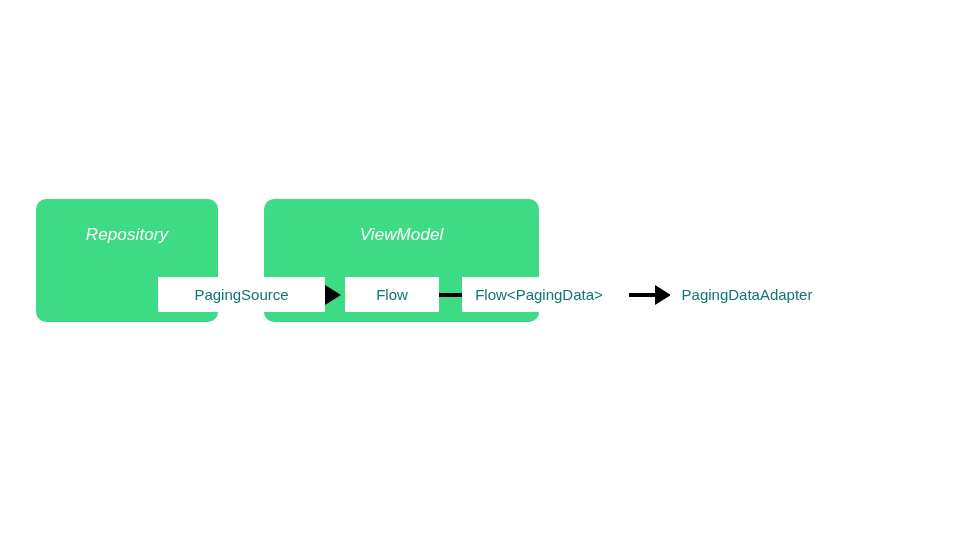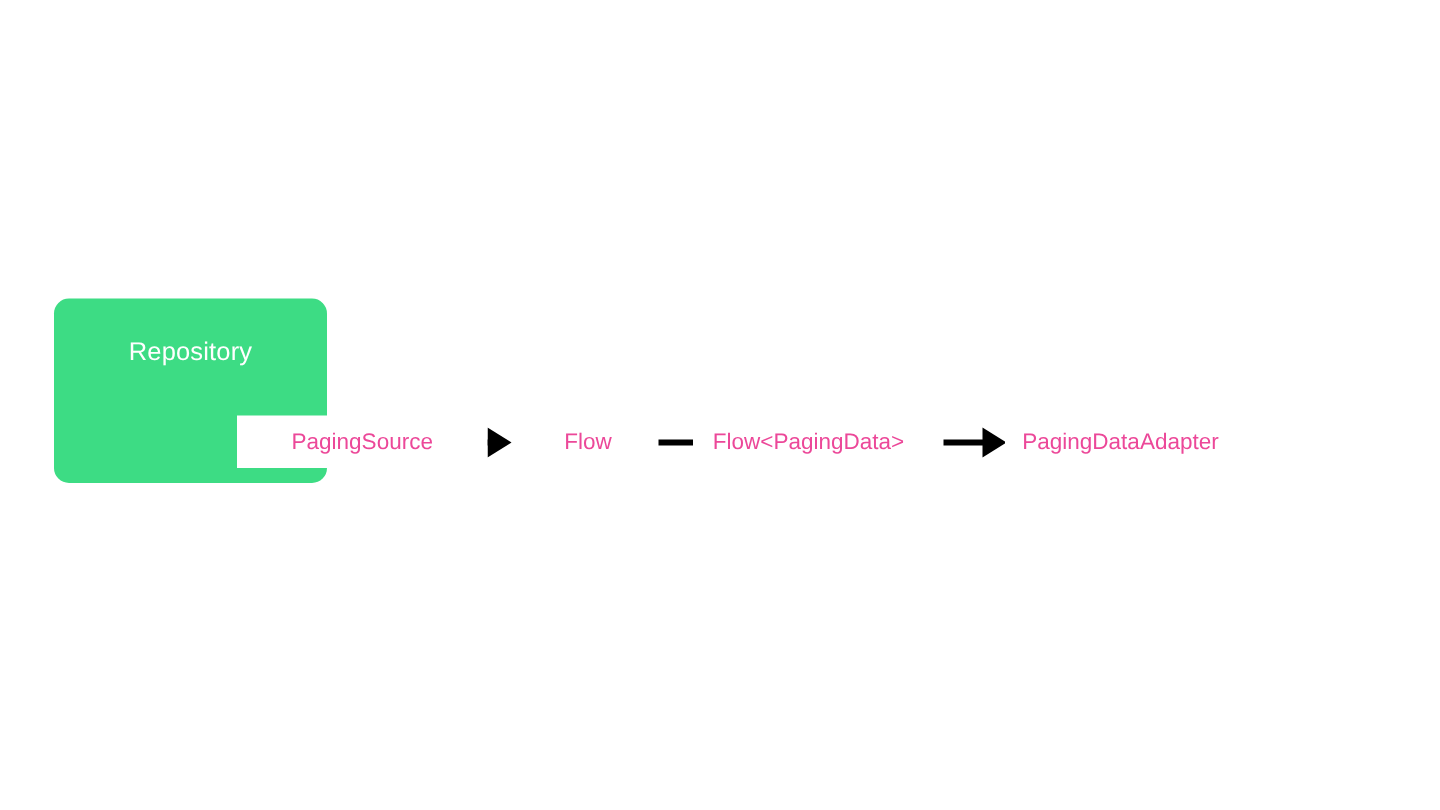--- a/index.html
+++ b/index.html
@@ -35,20 +35,21 @@
     top: 26px;
     left: 0;
     width: 100%;
     text-align: center;
     color: #ffffff;
     font-size: 17px;
     font-family: "Liberation Sans", sans-serif;
     letter-spacing: 0.1px;
     line-height: 20px;
     white-space: nowrap;
+    font-style: italic;
   }
 
   #panel-repository { left: 36px;  width: 182px; }
   #panel-viewmodel  { left: 264px; width: 275px; }
   #panel-ui         { left: 582px; width: 347px; }
 
   
   .connector {
     position: absolute;
     height: 4px;
@@ -73,41 +74,44 @@
 
   
   .chip {
     position: absolute;
     top: 277px;
     height: 35px;
     background: #ffffff;
     display: flex;
     align-items: center;
     justify-content: center;
-    color: #ec4899;
+    color: #0f766e;
     font-size: 15px;
     font-family: "Liberation Sans", sans-serif;
     white-space: nowrap;
     box-sizing: border-box;
   }
 
   #chip-pagingsource { left: 158px; width: 167px; }
   #chip-pager        { left: 345px; width: 94px;  }
   #chip-flow         { left: 462px; width: 154px; }
   #chip-adapter      { left: 670px; width: 154px; text-align: right; }
 </style>
 </head>
 <body>
 
 <div id="canvas">
 
   <div class="panel" id="panel-repository">
     <div class="panel-title">Repository</div>
   </div>
 
+  <div class="panel" id="panel-viewmodel">
+    <div class="panel-title">ViewModel</div>
+  </div>
 
 
   <div class="connector" id="line-pagingsource-pager"></div>
   <div class="arrowhead" id="arrow-pagingsource-pager"></div>
 
   <div class="connector" id="line-pager-flow"></div>
 
   <div class="connector" id="line-flow-adapter"></div>
   <div class="arrowhead" id="arrow-flow-adapter"></div>
 

